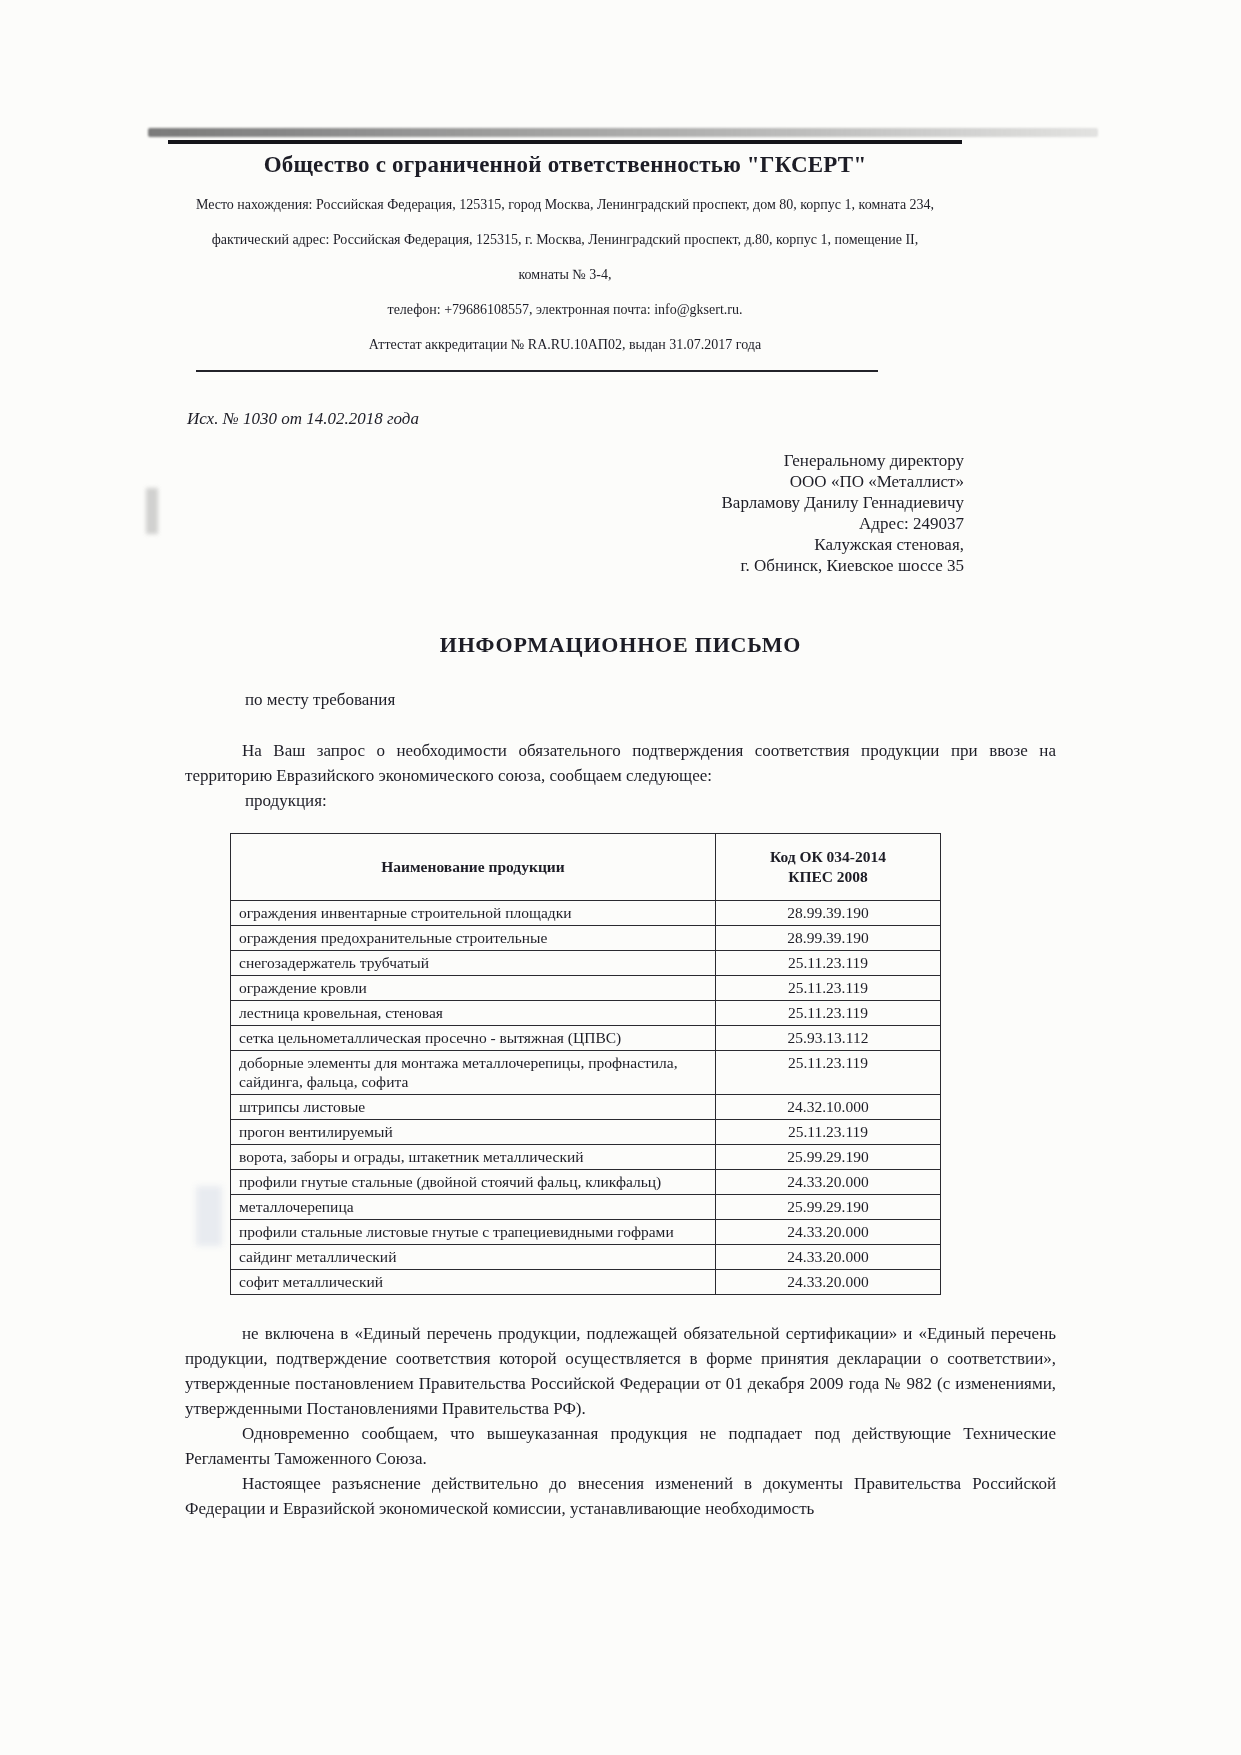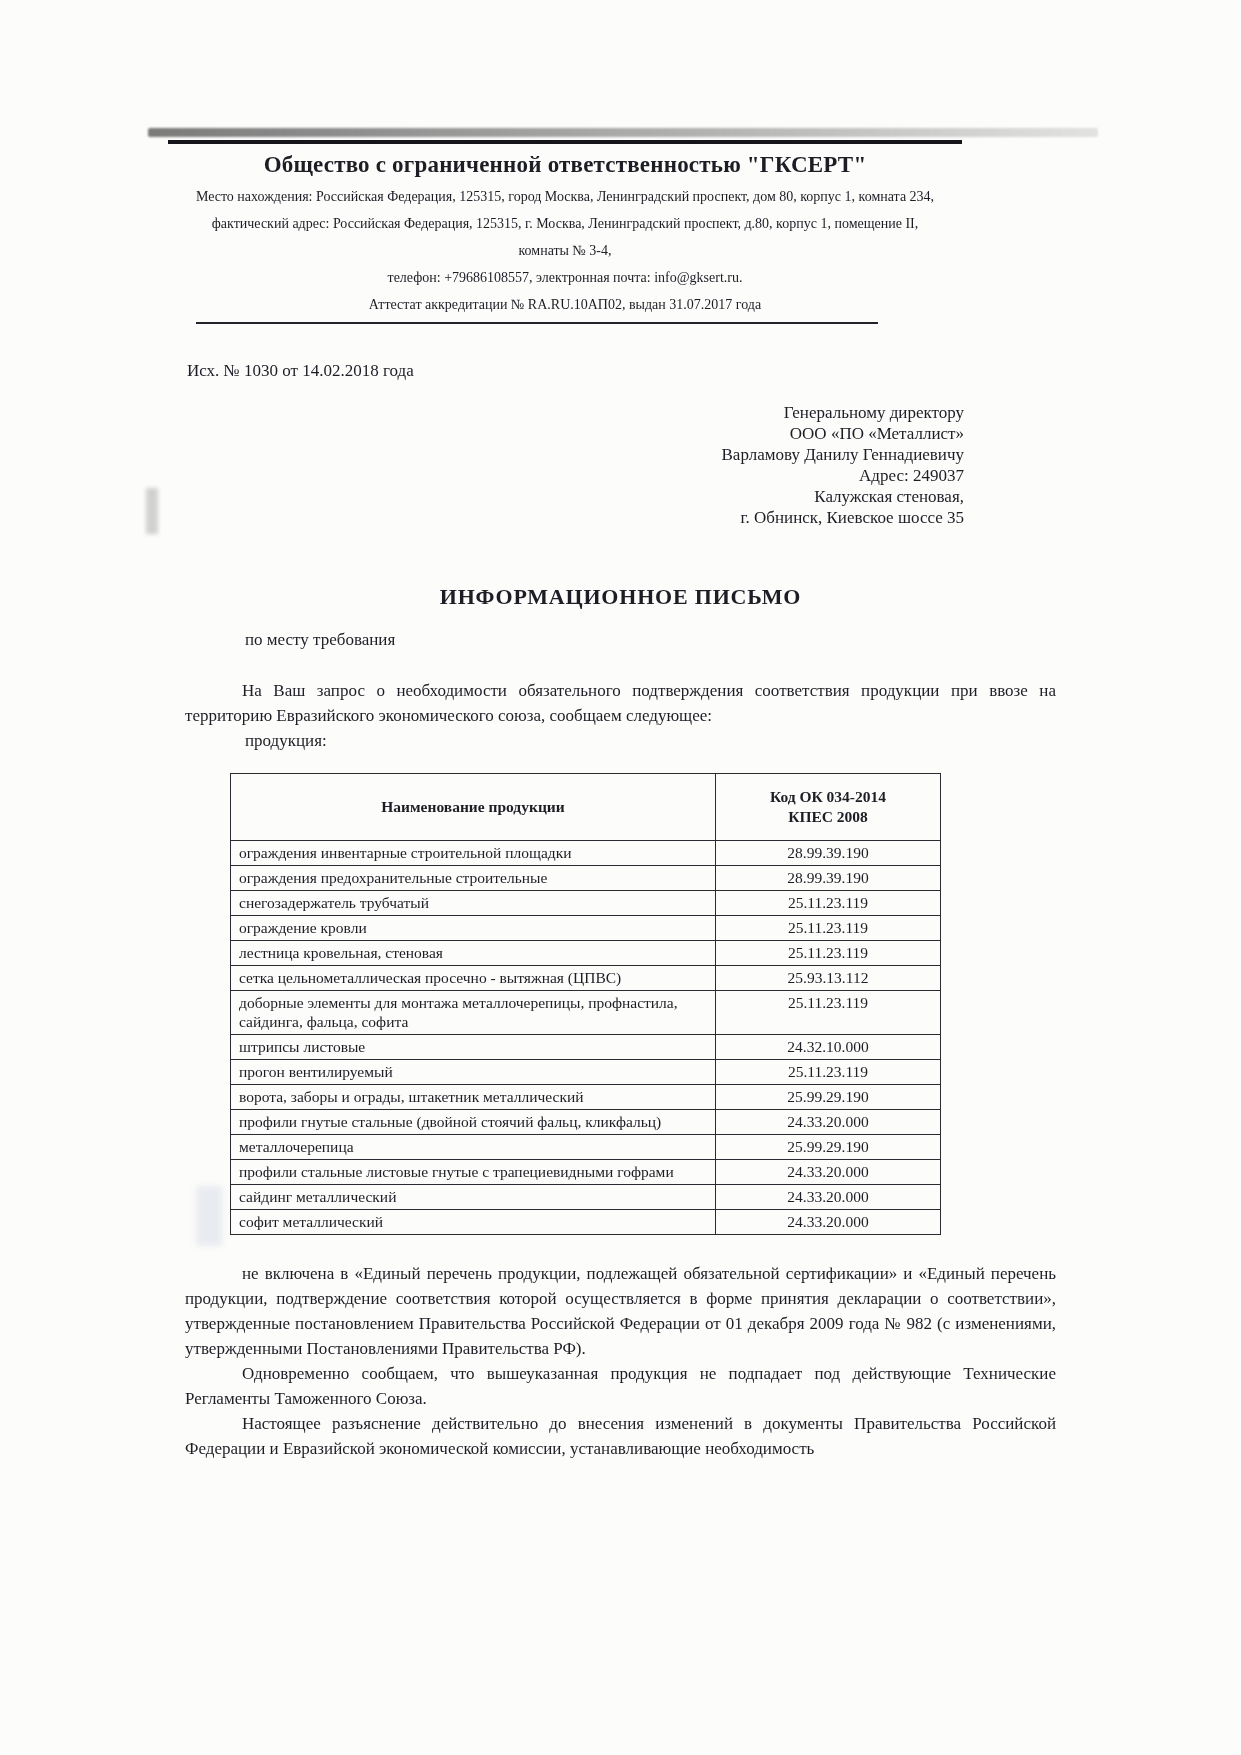--- a/index.html
+++ b/index.html
@@ -60,59 +60,60 @@
     margin-bottom: 7px;
   }
   .company-name {
     font-size: 23px;
     font-weight: bold;
     margin: 0 0 4px 0;
     line-height: 28px;
     letter-spacing: .2px;
   }
   .addr-line {
-    margin: 8px;
+    margin: 16px;
     font-size: 14px;
     line-height: 19px;
   }
   .rule-thin {
     height: 2px;
     background: #232329;
     width: 682px;
     margin: 3px auto 0 28px;
   }
 
   
   .content {
     margin: 0 185px;
   }
   .outgoing {
     margin: 36px 0 16px 2px;
     font-size: 17px;
     line-height: 22px;
+    font-style: italic;
   }
   .recipient {
     margin-top: 20px;
     padding-right: 92px;
     text-align: right;
   }
   .recipient p {
     margin: 0;
     font-size: 17px;
     line-height: 21px;
   }
   .letter-title {
     margin: 56px 0 0 0;
     text-align: center;
     font-size: 22px;
     font-weight: bold;
     letter-spacing: .8px;
   }
   .place {
-    margin: 20px 0 0 60px;
+    margin: 32px 0 0 60px;
     font-size: 17px;
   }
   .para {
     margin: 0;
     font-size: 17px;
     line-height: 25px;
     text-align: justify;
     text-indent: 57px;
   }
   .intro { margin-top: 28px; }

